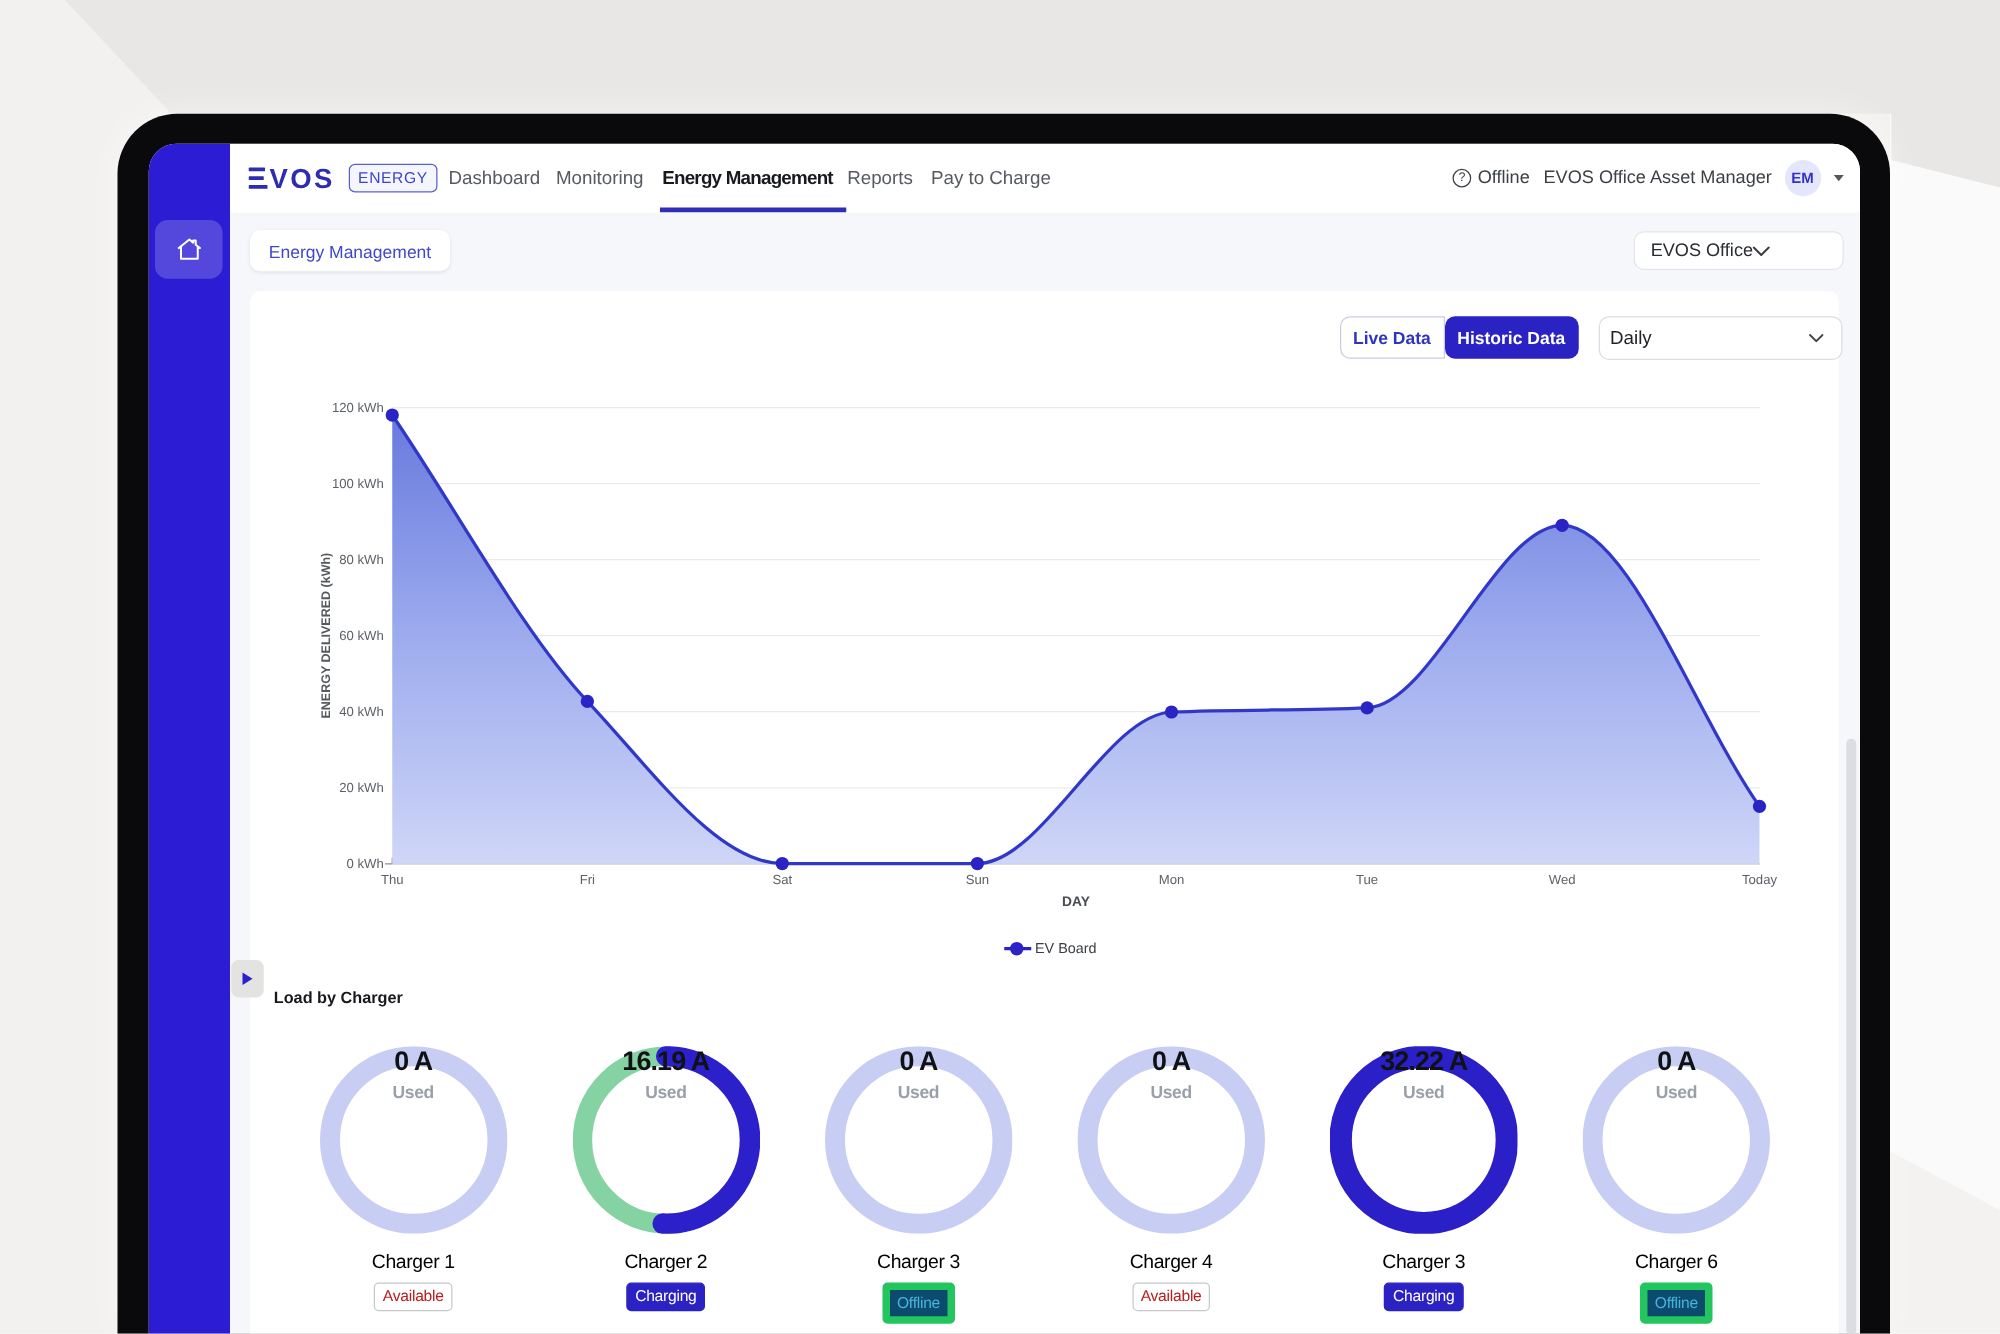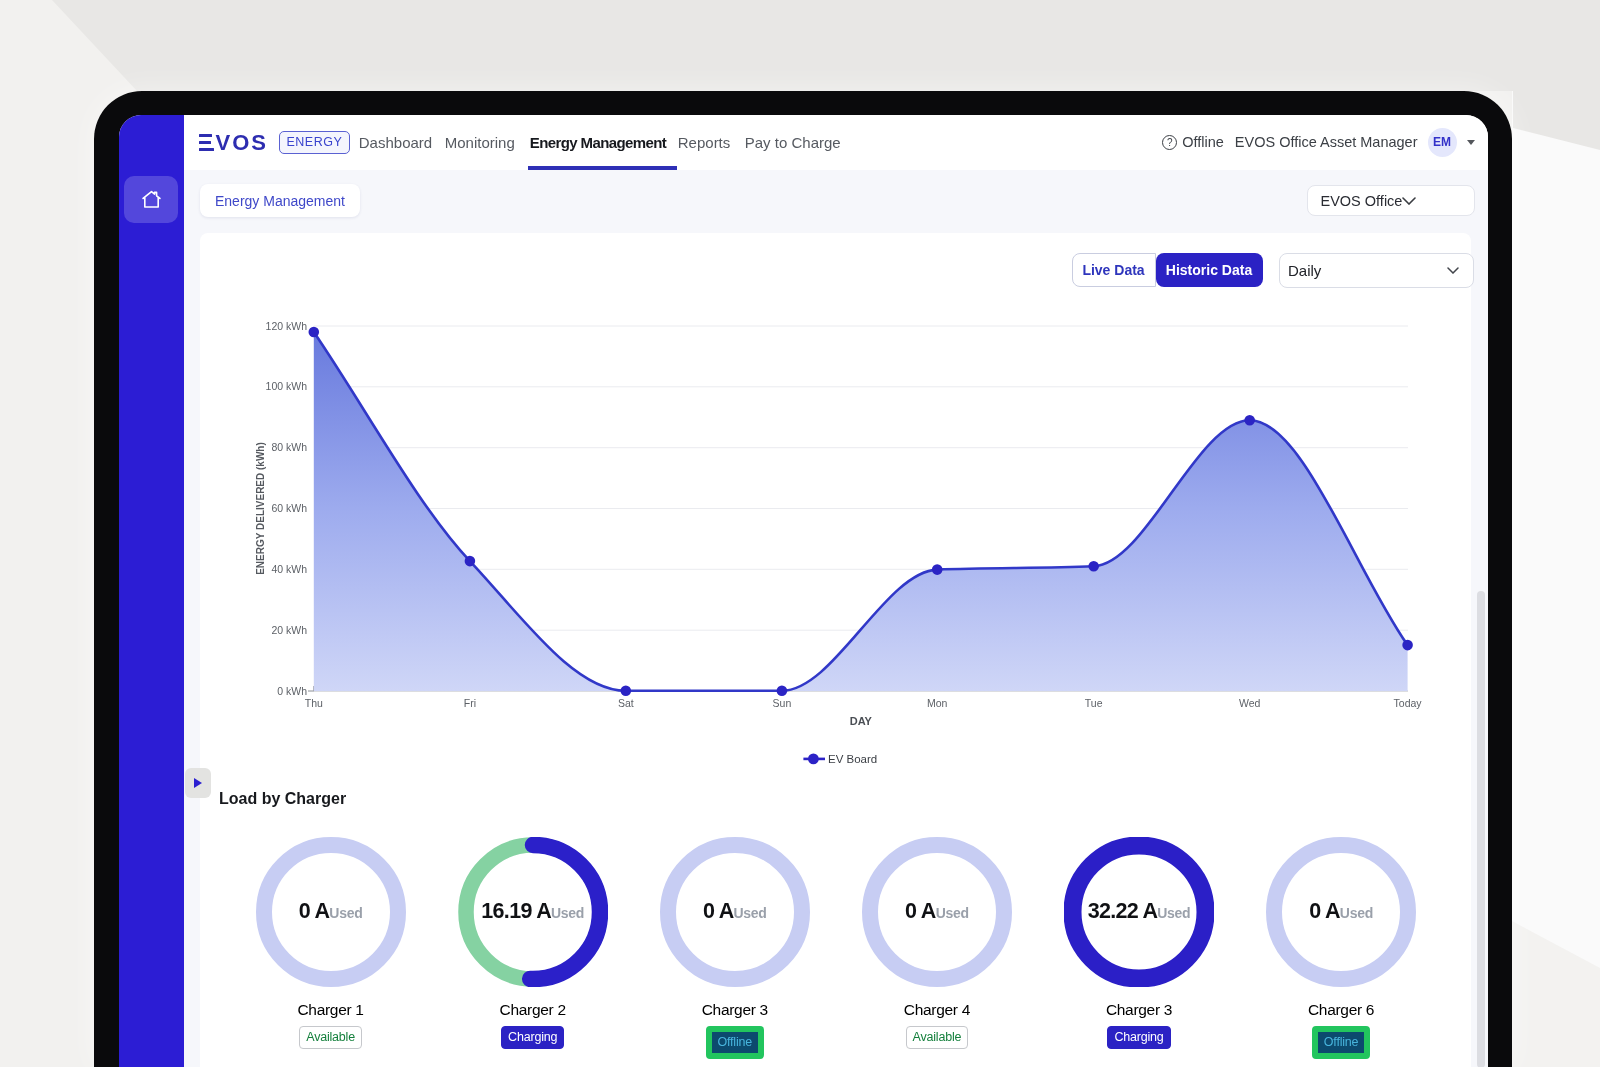--- a/index.html
+++ b/index.html
@@ -54,31 +54,31 @@
   border-radius:8px 8px 0 0; }
 .h1 { position:absolute; left:18px; top:26px; font-size:21.5px; color:#24272c; }
 .h1 b { font-weight:bold; } .h1 span { font-weight:normal; color:#33363c; }
 .toggle { position:absolute; left:871.5px; top:20.5px; height:33.5px; display:flex; font-size:14px; font-weight:bold; }
 .tlive { border:1px solid #c9cde0; background:#fff; color:#2e35bc; border-radius:8px 0 0 8px;
   width:84px; display:flex; align-items:center; justify-content:center; }
 .thist { background:#2b22c4; color:#fff; border-radius:8px; width:107px; display:flex; align-items:center; justify-content:center; }
 .daily { position:absolute; left:1079px; top:20.5px; width:195px; height:35px; background:#fff;
   border:1px solid #dadde6; border-radius:8px; display:flex; align-items:center; padding:0 14px;
   color:#212329; font-size:15px; justify-content:space-between; padding-left:8px; }
-.lbc { position:absolute; left:19px; top:557px; font-size:16px; font-weight:600; color:#17191d; }
+.lbc { position:absolute; left:19px; top:557px; font-size:13px; font-weight:600; color:#17191d; }
 
 .drow { position:absolute; left:0; top:604px; width:100%; height:220px; }
 .dcol { position:absolute; width:202px; text-align:center; }
 .dname { font-size:15.5px; color:#000000; margin-top:14px; letter-spacing:-0.3px; }
 .badge { display:inline-block; margin-top:7px; font-size:12.5px; border-radius:4px; padding:3px 6px 4px; letter-spacing:-0.2px; }
-.b-avail { background:#fff; border:1px solid #c6c8cc; color:#15803d; }
+.b-avail { background:#fff; border:1px solid #c6c8cc; color:#b91c1c; }
 .b-charge { background:#2b22c4; border:1px solid #2b22c4; color:#fff; }
 .b-off { background:#0c4a6e; border:6px solid #22c55e; color:#47b4dc; }
 .dwrap { position:relative; width:150px; height:150px; margin:0 auto; }
-.dcenter { position:absolute; inset:0; display:flex; flex-direction:row; align-items:center; justify-content:center; }
+.dcenter { position:absolute; inset:0; display:flex; flex-direction:column; align-items:center; }
 .amp { font-size:21.5px; font-weight:bold; color:#101114; letter-spacing:-0.7px; }
 .used { font-size:14px; font-weight:bold; color:#9aa0aa; margin-top:3px; letter-spacing:-0.3px; }
 
 .expander { position:absolute; left:66px; top:653.5px; width:26.5px; height:29.5px; background:#e3e3e1;
   border-radius:6px; display:flex; align-items:center; justify-content:center; }
 .expander .tri { width:0; height:0; border-top:5.5px solid transparent; border-bottom:5.5px solid transparent;
   border-left:8px solid #2b1fd0; }
 .scrollthumb { position:absolute; right:2.5px; top:476px; width:8px; height:477px; background:#dcdde2; border-radius:4px; }
 </style>
 </head>

